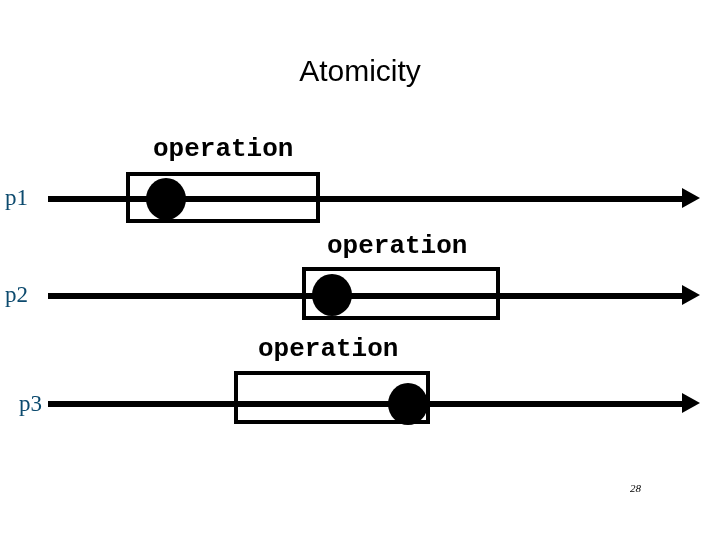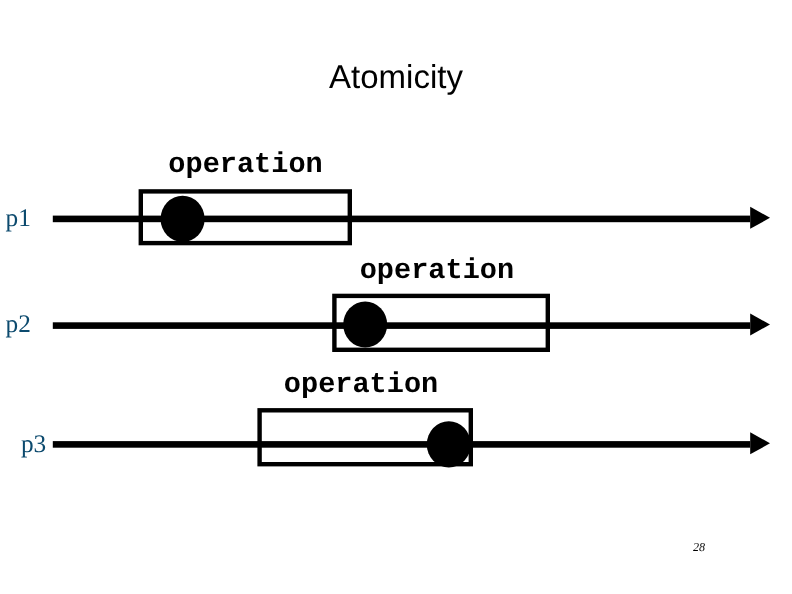--- a/index.html
+++ b/index.html
@@ -112,15 +112,15 @@
       <div class="proc-label" style="left: 19px; top: 392px;">p3</div>
       <div class="axis-line" style="left: 48px; top: 401px; width: 634px;"></div>
       <div class="axis-arrow" style="left: 682px; top: 393px;"></div>
       <div class="op-box" style="left: 234px; top: 371px; width: 196px; height: 53px;"></div>
       <div class="op-label" style="left: 258px; top: 336px;">operation</div>
       <div class="event-dot" style="left: 388px; top: 383px; width: 40px; height: 42px;"></div>
     </div>
 
   </div>
 
-  <div id="page-number" style="left: 630px; top: 492px;">28</div>
+  <div id="page-number" style="left: 630px; top: 482px;">28</div>
 
 </div>
 
 </body></html>

